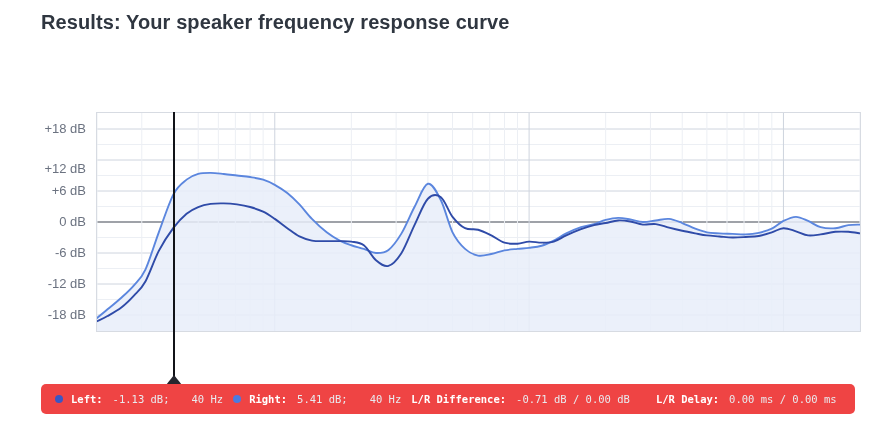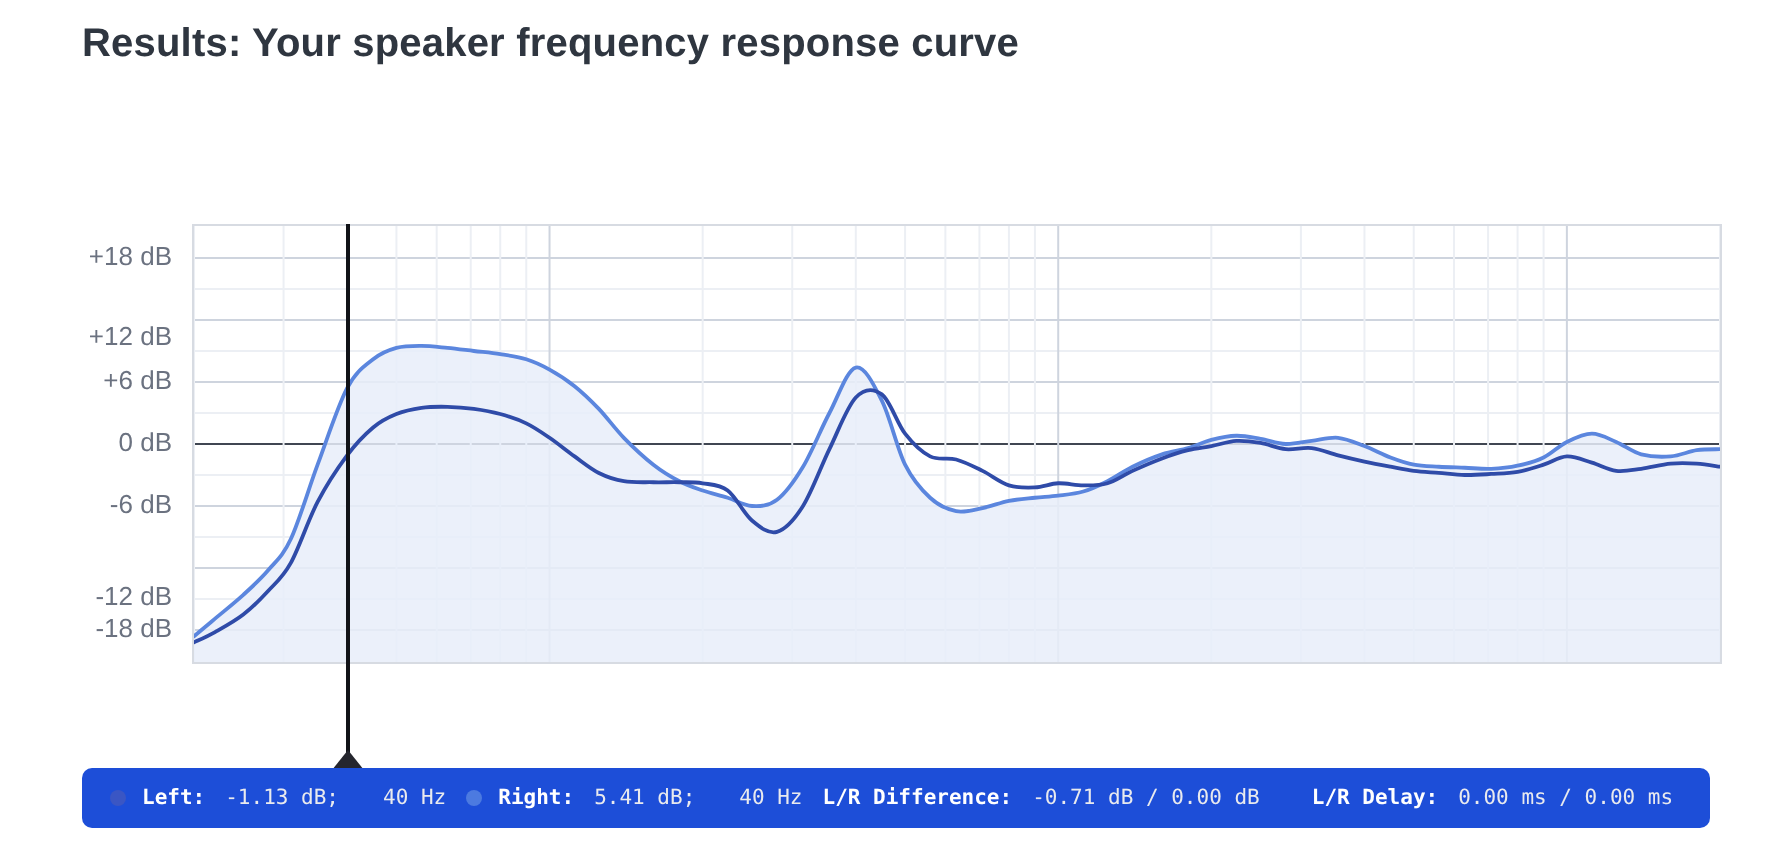--- a/index.html
+++ b/index.html
@@ -60,21 +60,21 @@
     position:absolute;
     left:173px;top:112px;
     width:1.6px;height:272px;
     background:#111318;
   }
 
   
   .statusbar{
     position:absolute;left:41px;top:384px;
     width:814px;height:30px;
-    background:#1d4ed8;
+    background:#ef4444;
     border-radius:5px;
     display:flex;align-items:center;
     box-sizing:border-box;
     padding:0 14px;
     font-family:"DejaVu Sans Mono","Liberation Mono",monospace;
     font-size:10.5px;
     color:#e9eaee;
     white-space:nowrap;
     overflow:hidden;
   }
@@ -104,21 +104,21 @@
 
   <div class="title">Results: Your speaker frequency response curve</div>
 
   <div class="chart-wrap">
     <div class="ylabels" id="ylabels">
         <div class="ylabel" style="top: 32px;">+18 dB</div>
         <div class="ylabel" style="top: 72px;">+12 dB</div>
         <div class="ylabel" style="top: 94px;">+6 dB</div>
         <div class="ylabel" style="top: 125px;">0 dB</div>
         <div class="ylabel" style="top: 156px;">-6 dB</div>
-        <div class="ylabel" style="top: 202px; text-align: center;">-12 dB</div>
+        <div class="ylabel" style="top: 187px; text-align: center;">-12 dB</div>
         <div class="ylabel" style="top: 218px;">-18 dB</div>
       </div>
     <div class="plot" id="plot">
       <svg id="chart-svg" width="763" height="218">
           <line x1="0" y1="202" x2="763" y2="202" stroke="#ced4de" stroke-width="1"></line>
           <line x1="0" y1="186.5" x2="763" y2="186.5" stroke="#eceff4" stroke-width="1"></line>
           <line x1="0" y1="171" x2="763" y2="171" stroke="#ced4de" stroke-width="1"></line>
           <line x1="0" y1="155.5" x2="763" y2="155.5" stroke="#eceff4" stroke-width="1"></line>
           <line x1="0" y1="140" x2="763" y2="140" stroke="#ced4de" stroke-width="1"></line>
           <line x1="0" y1="124.5" x2="763" y2="124.5" stroke="#eceff4" stroke-width="1"></line>

